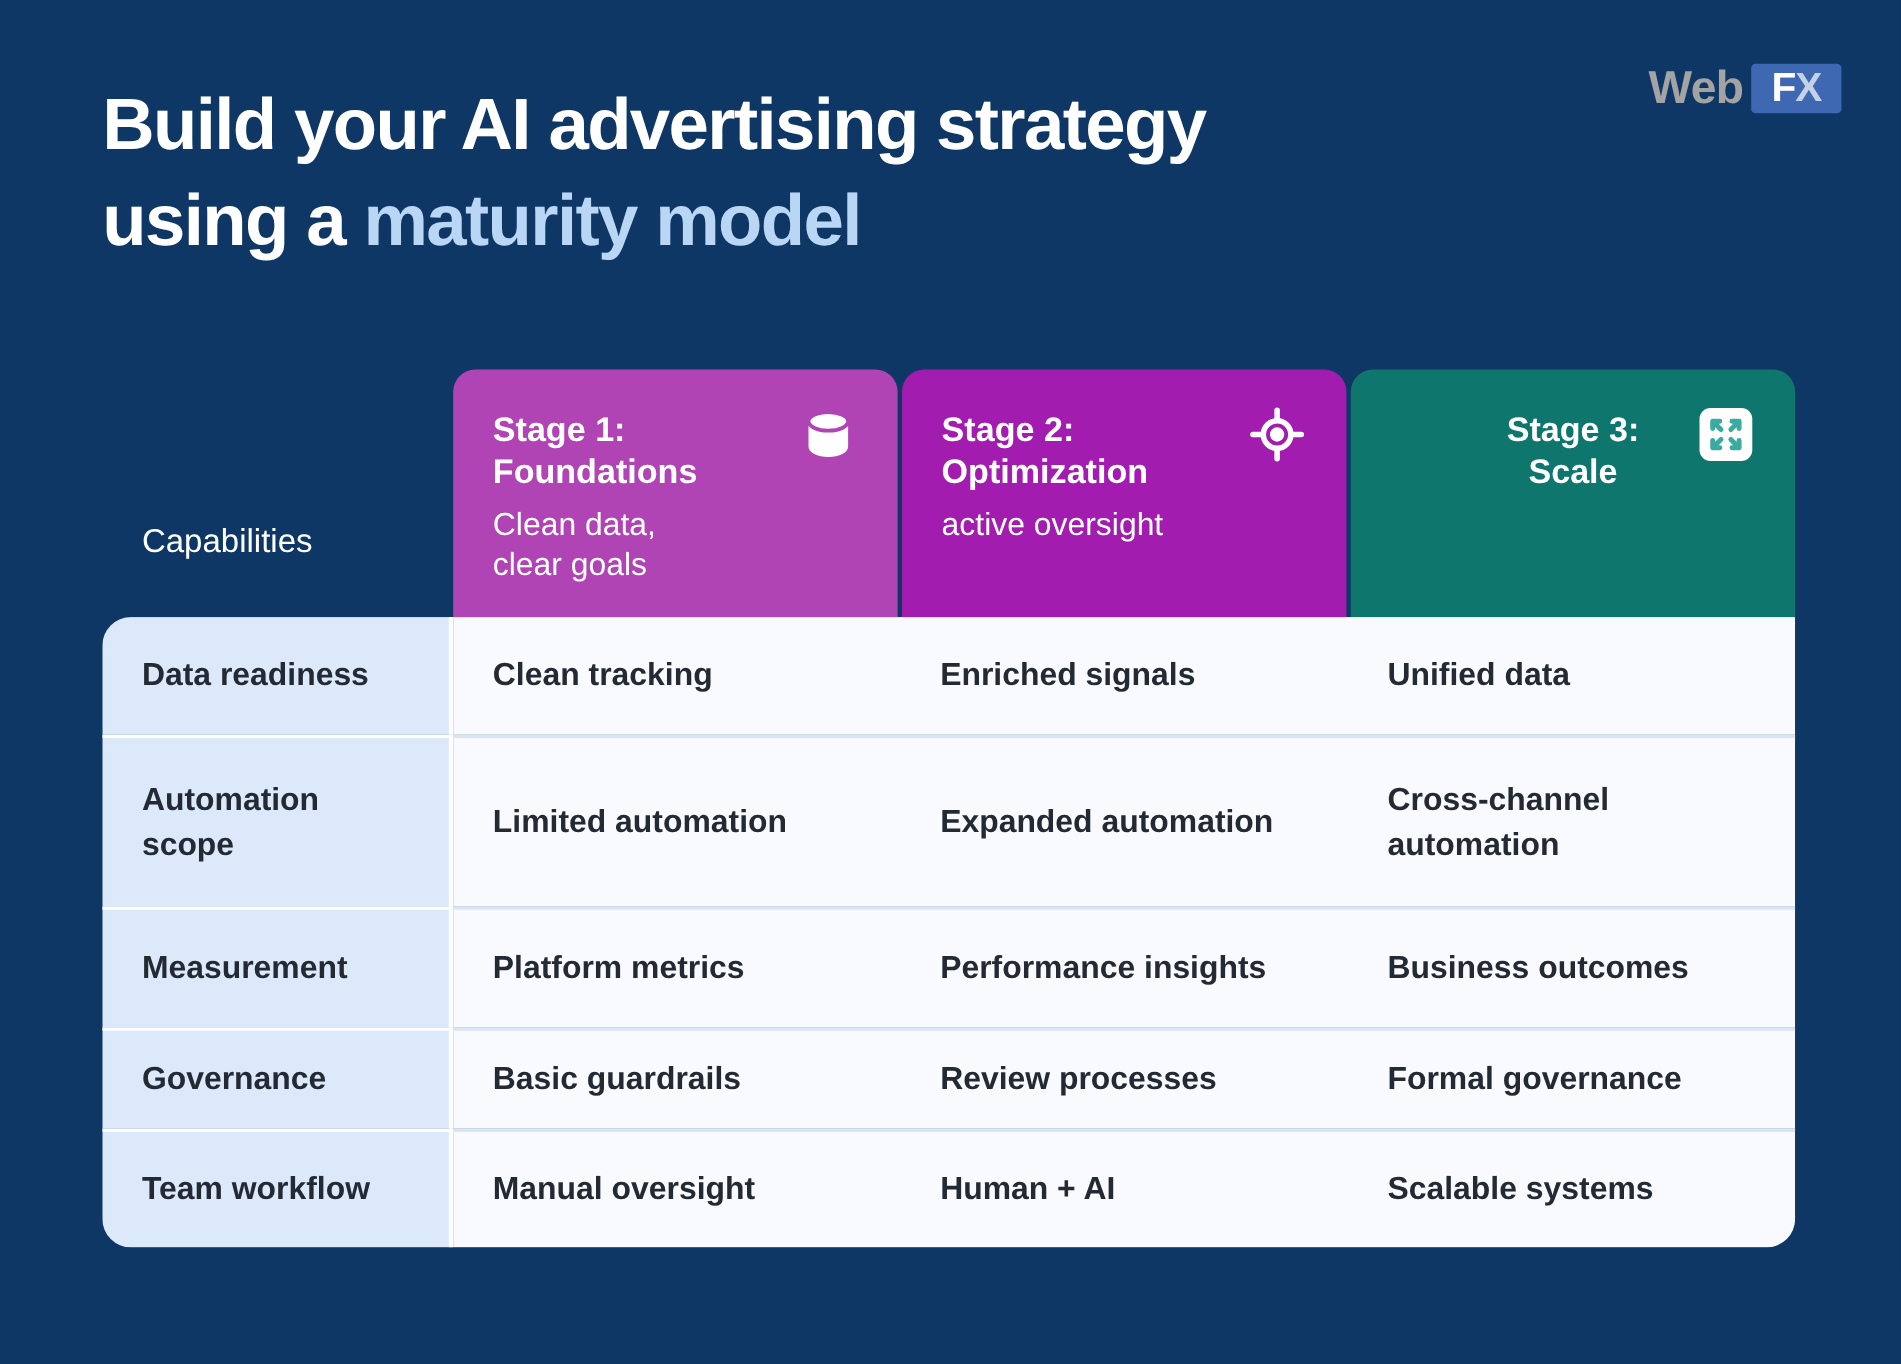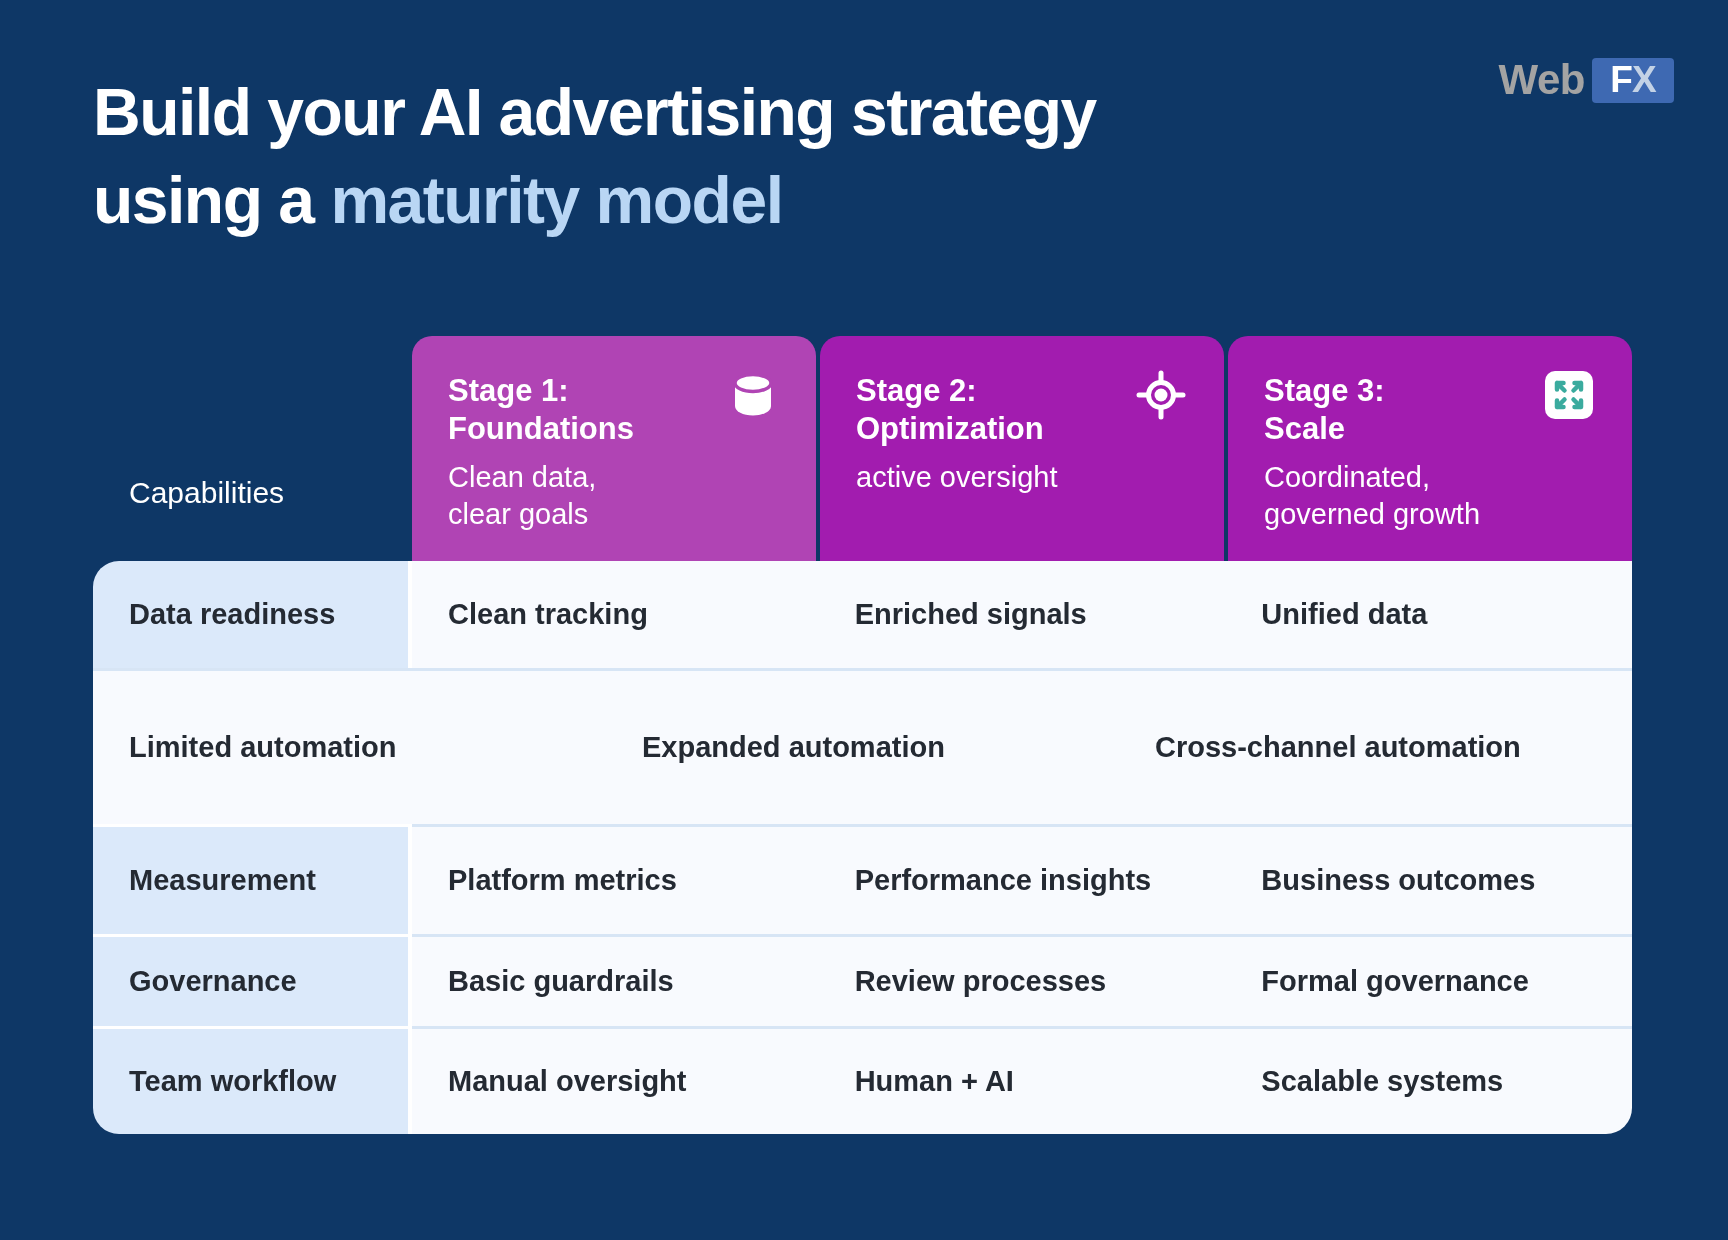--- a/index.html
+++ b/index.html
@@ -44,21 +44,21 @@
   .stage-headers{
     display:flex;gap:4px;margin-left:319px;height:225px;
   }
   .stage-header{
     flex:1 1 0;border-radius:20px 20px 0 0;
     padding:36px 36px 0 36px;box-sizing:border-box;
     color:#ffffff;position:relative;
   }
   .stage-1{background:#b044b4;}
   .stage-2{background:#a21caf;}
-  .stage-3{background:#a21caf;}
+  .stage-3{background:#0f766e;text-align:center;}
   .stage-name{font-weight:bold;font-size:31px;line-height:38px;}
   .stage-desc{font-size:29px;line-height:37px;margin-top:11px;font-weight:normal;}
   .stage-icon{position:absolute;top:34px;right:38px;width:50px;height:50px;}
   .stage-icon svg{width:50px;height:50px;display:block;}
 
   .table-body{
     width:1539px;border-radius:26px 0 26px 26px;overflow:hidden;
     display:flex;flex-direction:column;
   }
   .t-row{display:flex;box-sizing:border-box;}
@@ -143,24 +143,20 @@
           <line x1="3" y1="25" x2="11" y2="25" stroke="#ffffff" stroke-width="5" stroke-linecap="round"></line>
           <line x1="39" y1="25" x2="47" y2="25" stroke="#ffffff" stroke-width="5" stroke-linecap="round"></line>
         </svg>
       </span>
     </div>
 
     <div class="stage-header stage-3">
       <div class="stage-name">
         <div>Stage 3:</div>
         <div>Scale</div>
-      </div>
-      <div class="stage-desc">
-        <div>Coordinated,</div>
-        <div>governed growth</div>
       </div>
       <span class="stage-icon">
         <svg viewBox="0 0 50 50">
           <rect x="1" y="1" width="48" height="48" rx="10" fill="#ffffff"></rect>
           <g stroke="#3aab9e" stroke-width="4.5" stroke-linecap="round" stroke-linejoin="round" fill="none">
             <path d="M20.5 20.5 L13 13 M13 19.5 V13 H19.5"></path>
             <path d="M29.5 20.5 L37 13 M30.5 13 H37 V19.5"></path>
             <path d="M20.5 29.5 L13 37 M13 30.5 V37 H19.5"></path>
             <path d="M29.5 29.5 L37 37 M30.5 37 H37 V30.5"></path>
           </g>
@@ -174,20 +170,21 @@
     <div class="t-row">
       <div class="cell-label">Data readiness</div>
       <div class="cell-values">
         <div class="cell-value">Clean tracking</div>
         <div class="cell-value">Enriched signals</div>
         <div class="cell-value">Unified data</div>
       </div>
     </div>
 
     <div class="t-row">
+      <div class="cell-label">Automation scope</div>
       <div class="cell-values">
         <div class="cell-value">Limited automation</div>
         <div class="cell-value">Expanded automation</div>
         <div class="cell-value">Cross-channel automation</div>
       </div>
     </div>
 
     <div class="t-row">
       <div class="cell-label">Measurement</div>
       <div class="cell-values">

